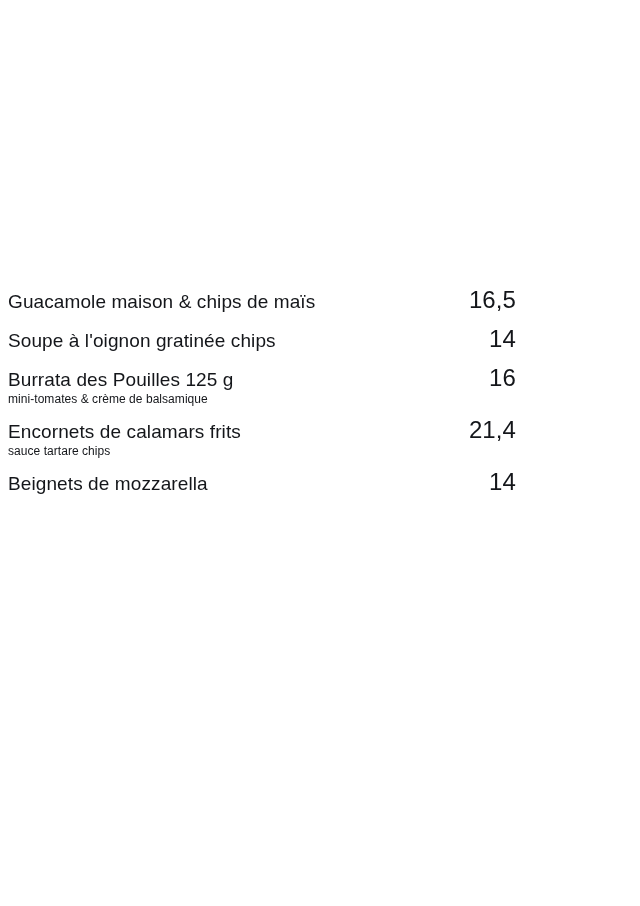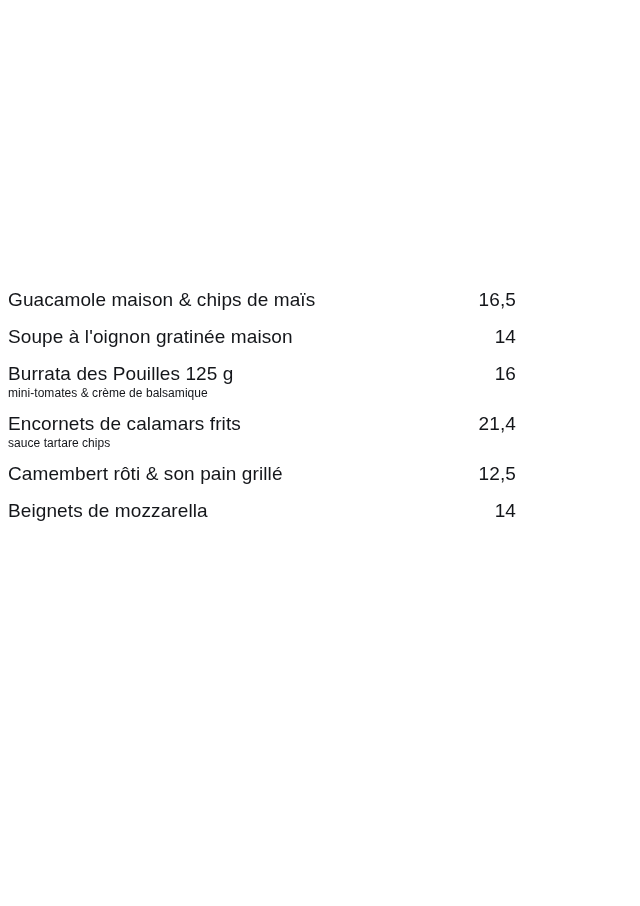--- a/index.html
+++ b/index.html
@@ -40,21 +40,21 @@
   }
   .item-name {
     font-size: 19px;
     font-weight: 400;
     line-height: 24px;
     letter-spacing: 0.1px;
     color: #14161a;
     white-space: nowrap;
   }
   .item-price {
-    font-size: 19px;
+    font-size: 24px;
     font-weight: 400;
     line-height: 24px;
     letter-spacing: 0.1px;
     color: #14161a;
     text-align: left;
     white-space: nowrap;
   }
   .item-desc {
     font-size: 12px;
     font-weight: 400;
@@ -77,21 +77,21 @@
     <div class="menu-item">
       <div class="item-main">
         <span class="item-name">Guacamole maison &amp; chips de maïs</span>
         <span class="item-price">16,5</span>
       </div>
 
     </div>
 
     <div class="menu-item">
       <div class="item-main">
-        <span class="item-name">Soupe à l'oignon gratinée maison</span>
+        <span class="item-name">Soupe à l'oignon gratinée chips</span>
         <span class="item-price">14</span>
       </div>
 
     </div>
 
     <div class="menu-item">
       <div class="item-main">
         <span class="item-name">Burrata des Pouilles 125 g</span>
         <span class="item-price">16</span>
       </div>
@@ -99,27 +99,20 @@
     </div>
 
     <div class="menu-item">
       <div class="item-main">
         <span class="item-name">Encornets de calamars frits</span>
         <span class="item-price">21,4</span>
       </div>
       <div class="item-desc">sauce tartare chips</div>
     </div>
 
-    <div class="menu-item">
-      <div class="item-main">
-        <span class="item-name">Camembert rôti &amp; son pain grillé</span>
-        <span class="item-price">12,5</span>
-      </div>
-
-    </div>
 
     <div class="menu-item">
       <div class="item-main">
         <span class="item-name">Beignets de mozzarella</span>
         <span class="item-price">14</span>
       </div>
     </div>
 
 
   </div>

